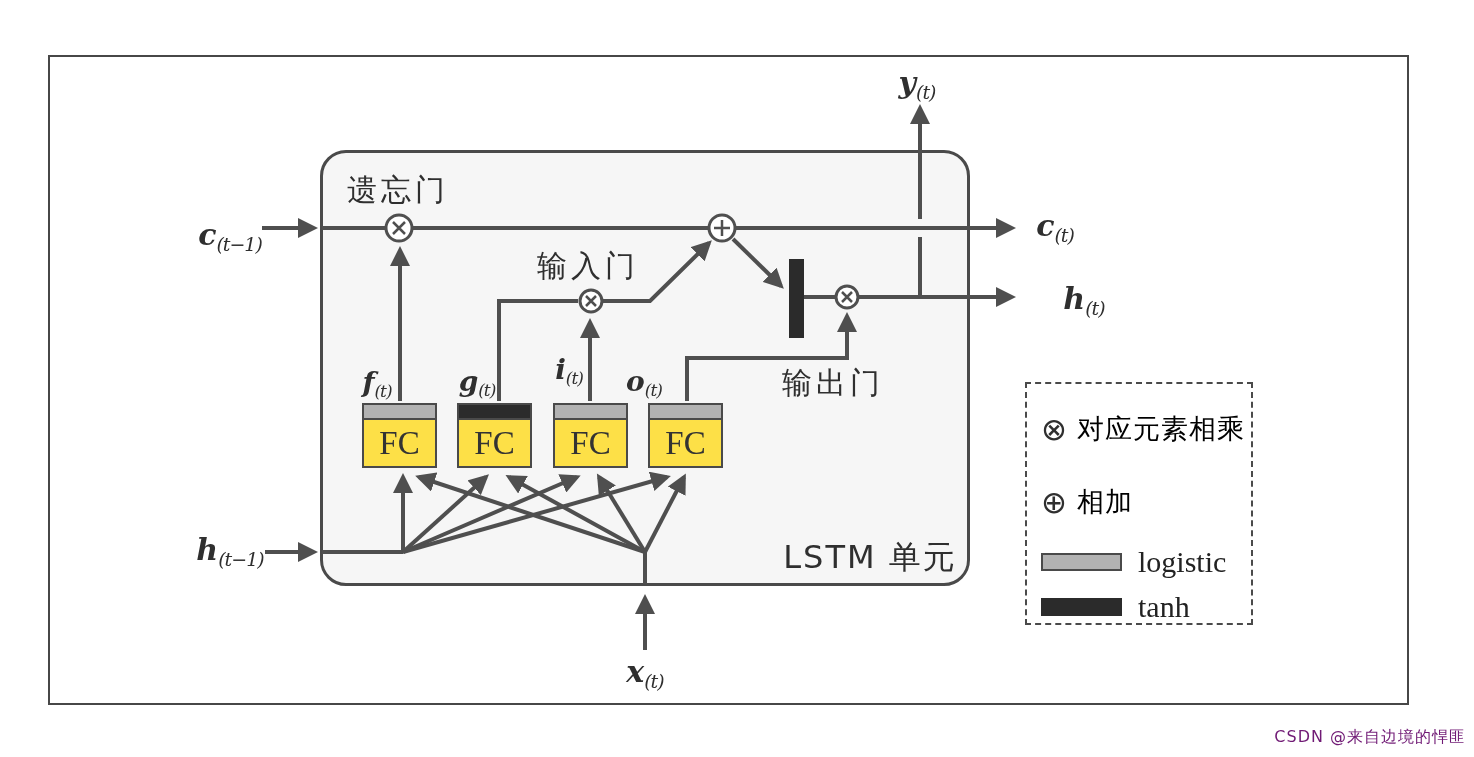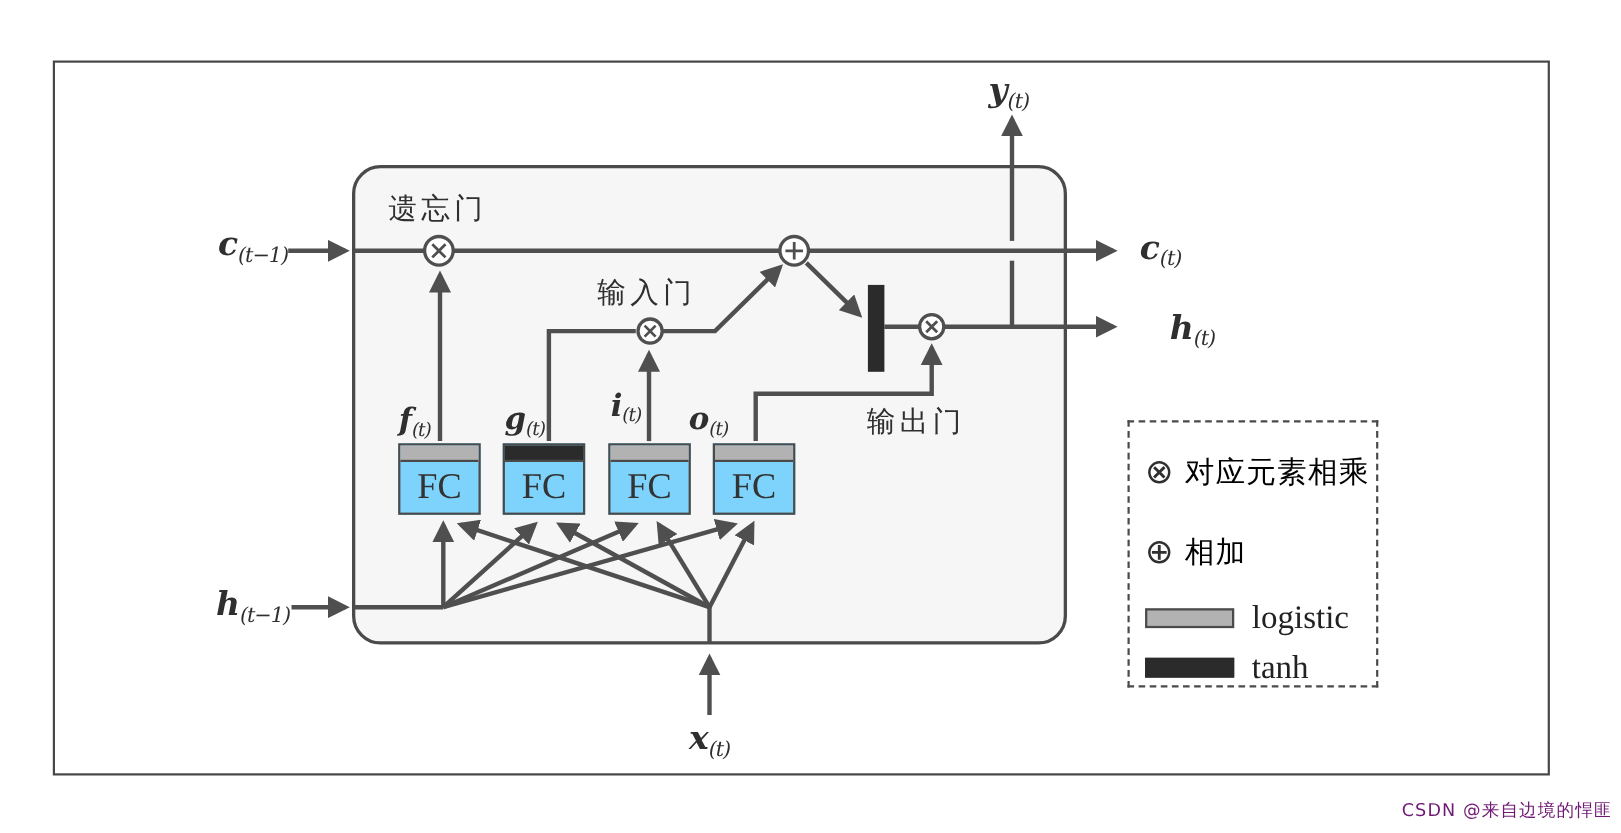--- a/index.html
+++ b/index.html
@@ -3,28 +3,28 @@
 <meta charset="utf-8">
 <style>
   html,body{margin:0;padding:0;background:#fff;}
   .canvas{position:relative;width:1474px;height:757px;background:#ffffff;overflow:hidden;
           font-family:"DejaVu Sans",sans-serif;color:#2f2f2f;}
   .outer-frame{position:absolute;left:48px;top:55px;width:1361px;height:650px;
                border:2px solid #474747;background:#ffffff;box-sizing:border-box;}
   .lstm-box{position:absolute;left:320px;top:150px;width:650px;height:436px;
             border:3.5px solid #4a4a4a;border-radius:26px;background:#f6f6f6;box-sizing:border-box;}
   .wires{position:absolute;left:0;top:0;width:1474px;height:757px;}
-  .fc-box{position:absolute;top:403px;width:75px;height:65px;background:#7dd3fc;
+  .fc-box{position:absolute;top:403px;width:75px;height:65px;background:#fde047;
           border:2.5px solid #4a4a4a;box-sizing:border-box;}
   .fc-strip{height:13px;border-bottom:2.5px solid #4a4a4a;background:#b2b2b2;}
   .fc-strip.tanh{background:#2b2b2b;}
   .fc-text{position:absolute;left:0;right:0;top:15px;bottom:0;display:flex;align-items:center;justify-content:center;
            font-family:"Liberation Serif","DejaVu Serif",serif;font-size:33px;color:#333;}
   .label{position:absolute;transform:translate(-50%,-50%);white-space:nowrap;}
-  .cn{font-size:26px;letter-spacing:4px;color:#2f2f2f;}
+  .cn{font-size:30px;letter-spacing:4px;color:#2f2f2f;}
   .math .mbase{font-family:"DejaVu Serif","Liberation Serif",serif;font-style:italic;font-weight:bold;font-size:30px;}
   .math .msub{font-family:"DejaVu Serif","Liberation Serif",serif;font-style:italic;font-size:19px;
               vertical-align:-6px;letter-spacing:-1px;}
   .math.small .mbase{font-size:28px;}
   .math.small .msub{font-size:17px;vertical-align:-5px;}
   .cell-name{font-size:32px;letter-spacing:2px;color:#2f2f2f;}
   .legend{position:absolute;left:1025px;top:382px;width:228px;height:243px;
           border:2px dashed #4a4a4a;box-sizing:border-box;}
   .legend-row{position:absolute;left:14px;display:flex;align-items:center;}
   .legend-sym{font-size:31px;line-height:1;color:#2f2f2f;margin-right:10px;
@@ -123,22 +123,23 @@
     </g>
     <g>
       <circle cx="847" cy="297" r="11" fill="#ffffff" stroke="#4f4f4f" stroke-width="3"></circle>
       <path d="M842 292 L852 302 M852 292 L842 302" stroke="#4f4f4f" stroke-width="2.5"></path>
     </g>
   </svg>
 
   <div class="label cn" style="left:398px;top:190px">遗忘门</div>
   <div class="label cn" style="left:588px;top:266px">输入门</div>
   <div class="label cn" style="left:833px;top:383px">输出门</div>
+  <div class="label cell-name" style="left:870px;top:558px">LSTM 单元</div>
 
-  <div class="label math" style="left:230px;top:224px"><span class="mbase">c</span><span class="msub">(t−1)</span></div>
+  <div class="label math" style="left:230px;top:236px"><span class="mbase">c</span><span class="msub">(t−1)</span></div>
   <div class="label math" style="left:230px;top:551px"><span class="mbase">h</span><span class="msub">(t−1)</span></div>
   <div class="label math" style="left:645px;top:673px"><span class="mbase">x</span><span class="msub">(t)</span></div>
   <div class="label math" style="left:917px;top:84px"><span class="mbase">y</span><span class="msub">(t)</span></div>
   <div class="label math" style="left:1055px;top:227px"><span class="mbase">c</span><span class="msub">(t)</span></div>
   <div class="label math" style="left:1084px;top:300px"><span class="mbase">h</span><span class="msub">(t)</span></div>
 
   <div class="label math small" style="left:377px;top:383px"><span class="mbase">f</span><span class="msub">(t)</span></div>
   <div class="label math small" style="left:477px;top:382px"><span class="mbase">g</span><span class="msub">(t)</span></div>
   <div class="label math small" style="left:569px;top:370px"><span class="mbase">i</span><span class="msub">(t)</span></div>
   <div class="label math small" style="left:644px;top:382px"><span class="mbase">o</span><span class="msub">(t)</span></div>

